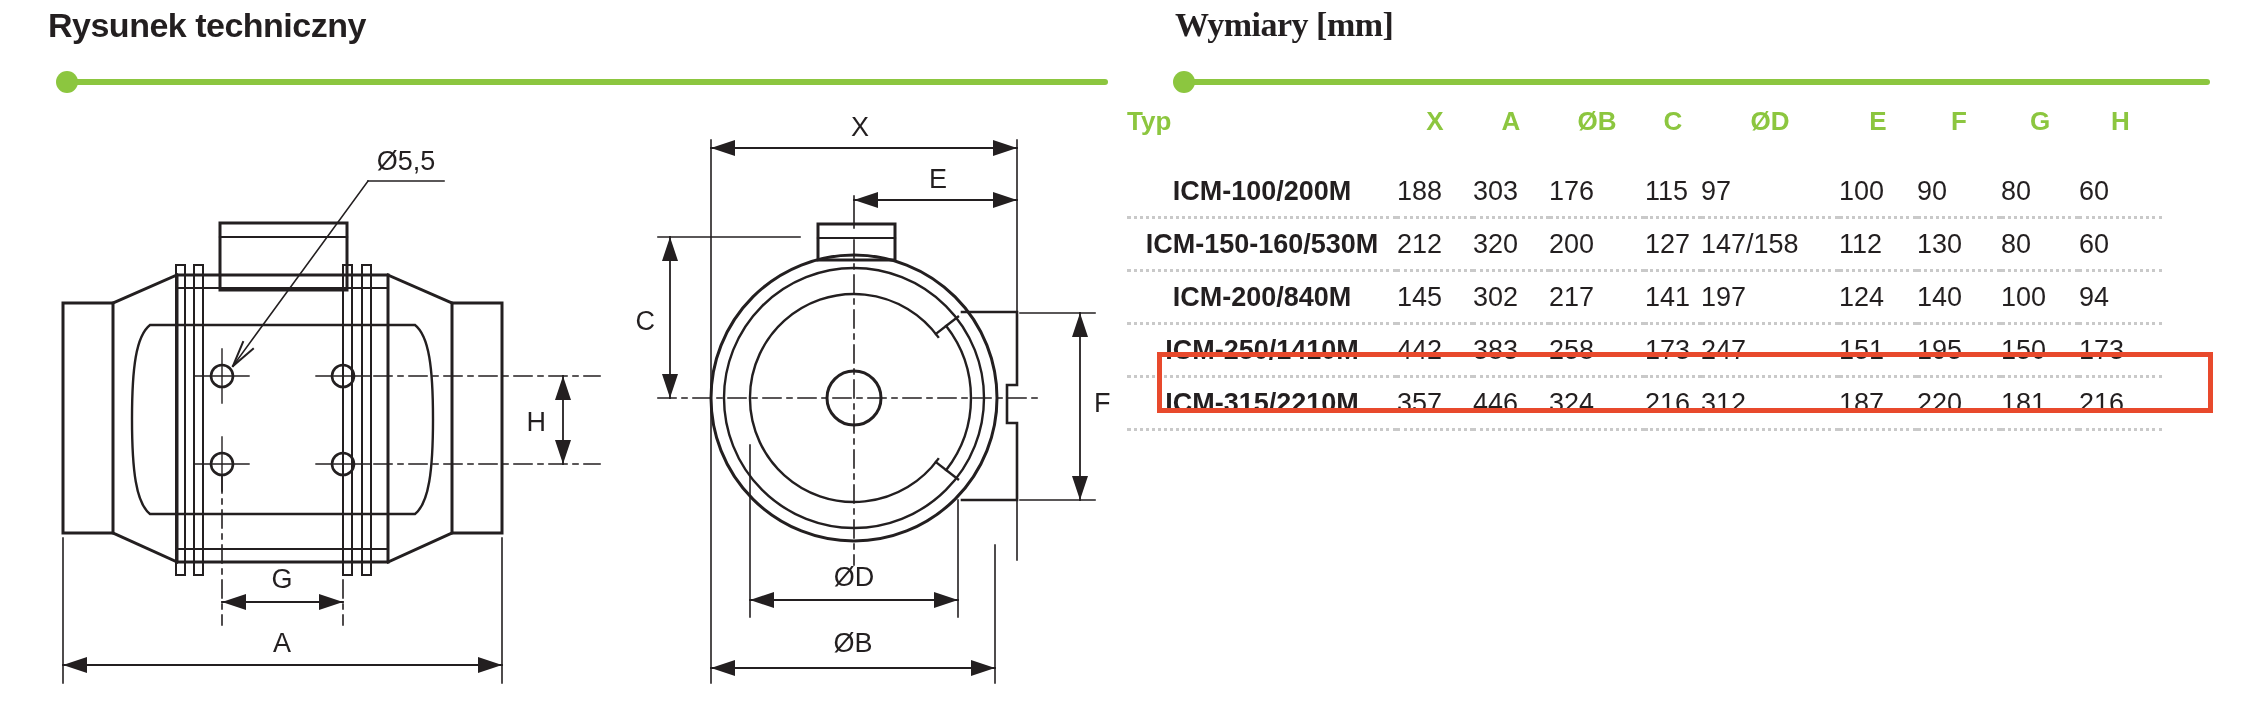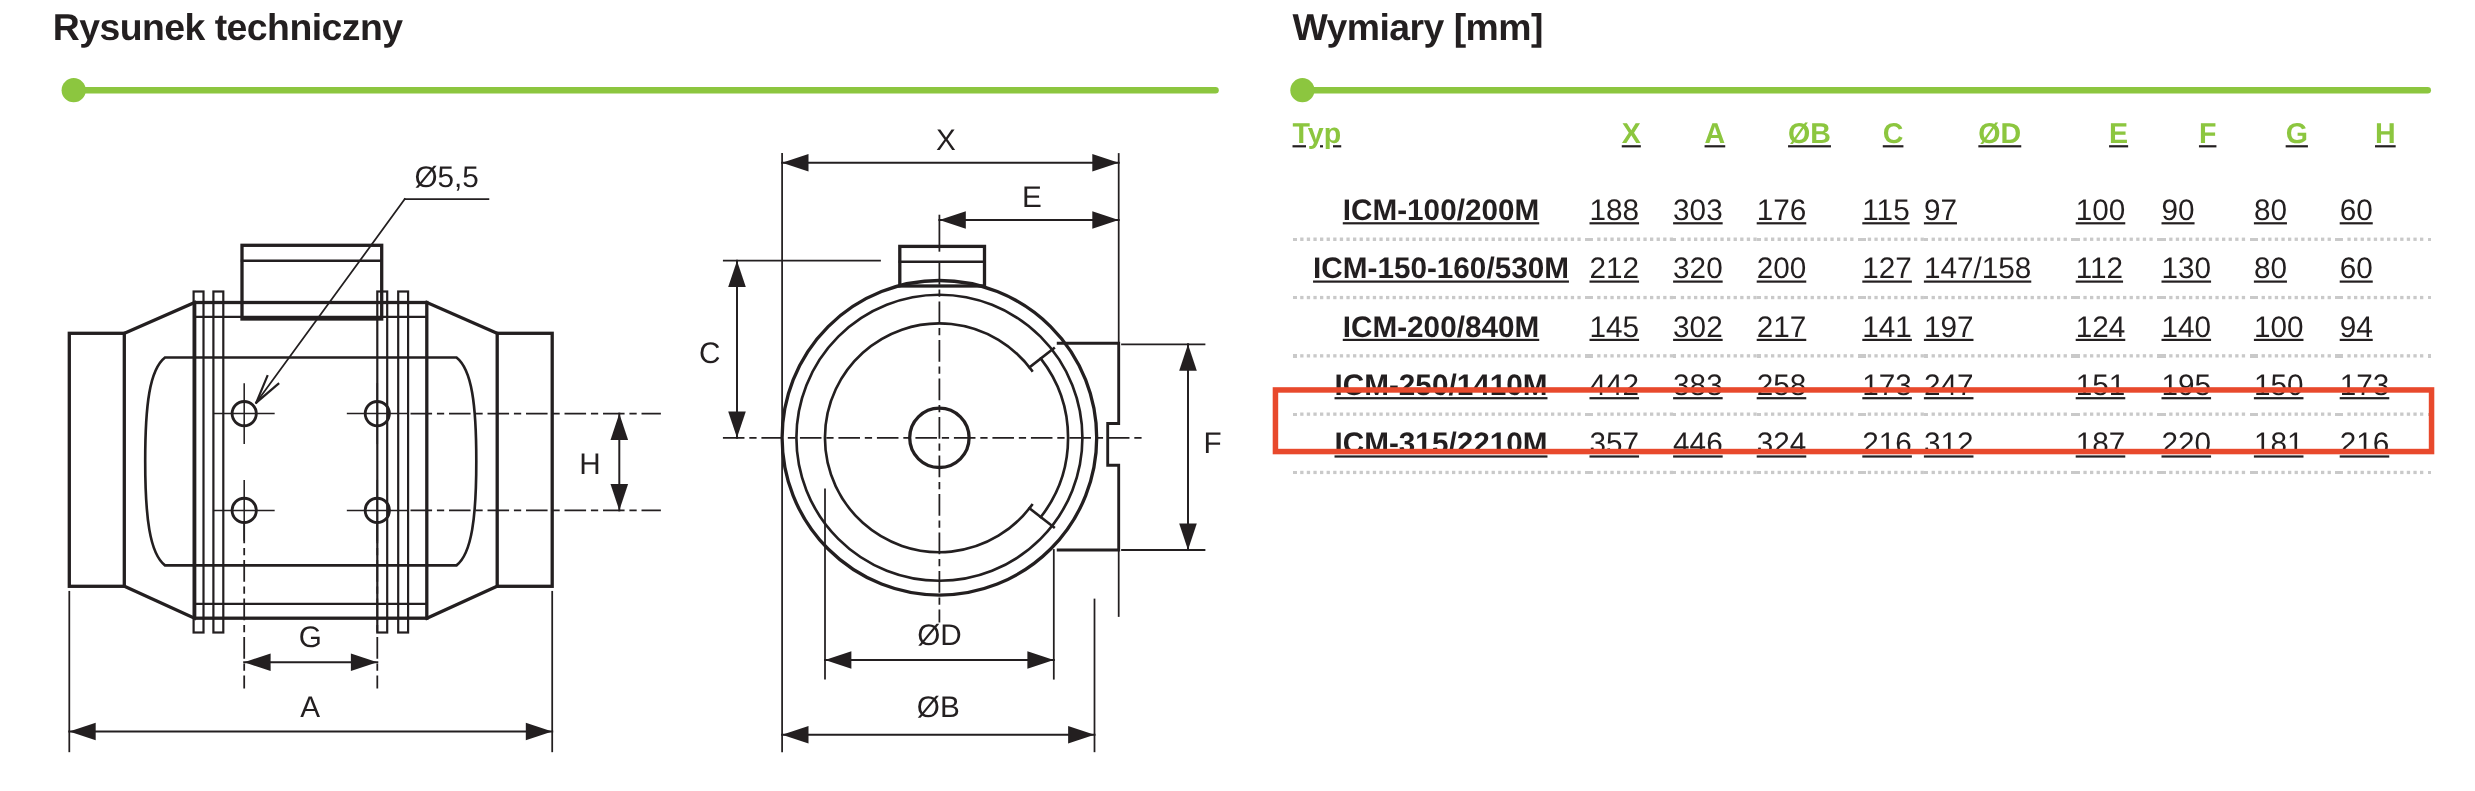--- a/index.html
+++ b/index.html
@@ -5,33 +5,33 @@
   html,body{margin:0;padding:0;background:#ffffff;}
   .stage{
     position:relative;width:2250px;height:719px;background:#ffffff;
     font-family:"Liberation Sans",sans-serif;color:#231f20;overflow:hidden;border-radius:12px;
   }
   .section-title{
     position:absolute;top:6px;margin:0;font-size:34px;font-weight:bold;
     letter-spacing:-0.5px;color:#231f20;white-space:nowrap;
   }
   .title-left{left:48px;}
-  .title-right{left:1175px;}
+  .title-right{left:1175px;font-family:Liberation Serif, serif;}
   .rule{position:absolute;top:79px;height:6px;background:#8cc63f;border-radius:3px;}
   .rule-left{left:60px;width:1048px;}
   .rule-right{left:1177px;width:1033px;}
   .rule .dot{
     position:absolute;left:-4px;top:-8px;width:22px;height:22px;border-radius:50%;
     background:#8cc63f;
   }
   svg.drawing{position:absolute;left:0;top:0;}
   svg text{fill:#231f20;font-family:"Liberation Sans",sans-serif;font-size:27px;}
   table.dims{
-    position:absolute;left:1175px;top:100px;width:1035px;
-    border-collapse:collapse;table-layout:fixed;text-decoration:underline;
+    position:absolute;left:1127px;top:100px;width:1035px;
+    border-collapse:collapse;table-layout:fixed;
   }
   table.dims th{
     height:60px;vertical-align:top;padding:6px 0 0 0;
     font-size:26px;font-weight:bold;color:#8cc63f;text-align:center;
   }
   table.dims th.typ{text-align:left;}
   table.dims td{
     height:50px;padding:0;font-size:27px;text-align:left;vertical-align:middle;
     border-bottom:3px dotted #c9c9c9;white-space:nowrap;
   }

